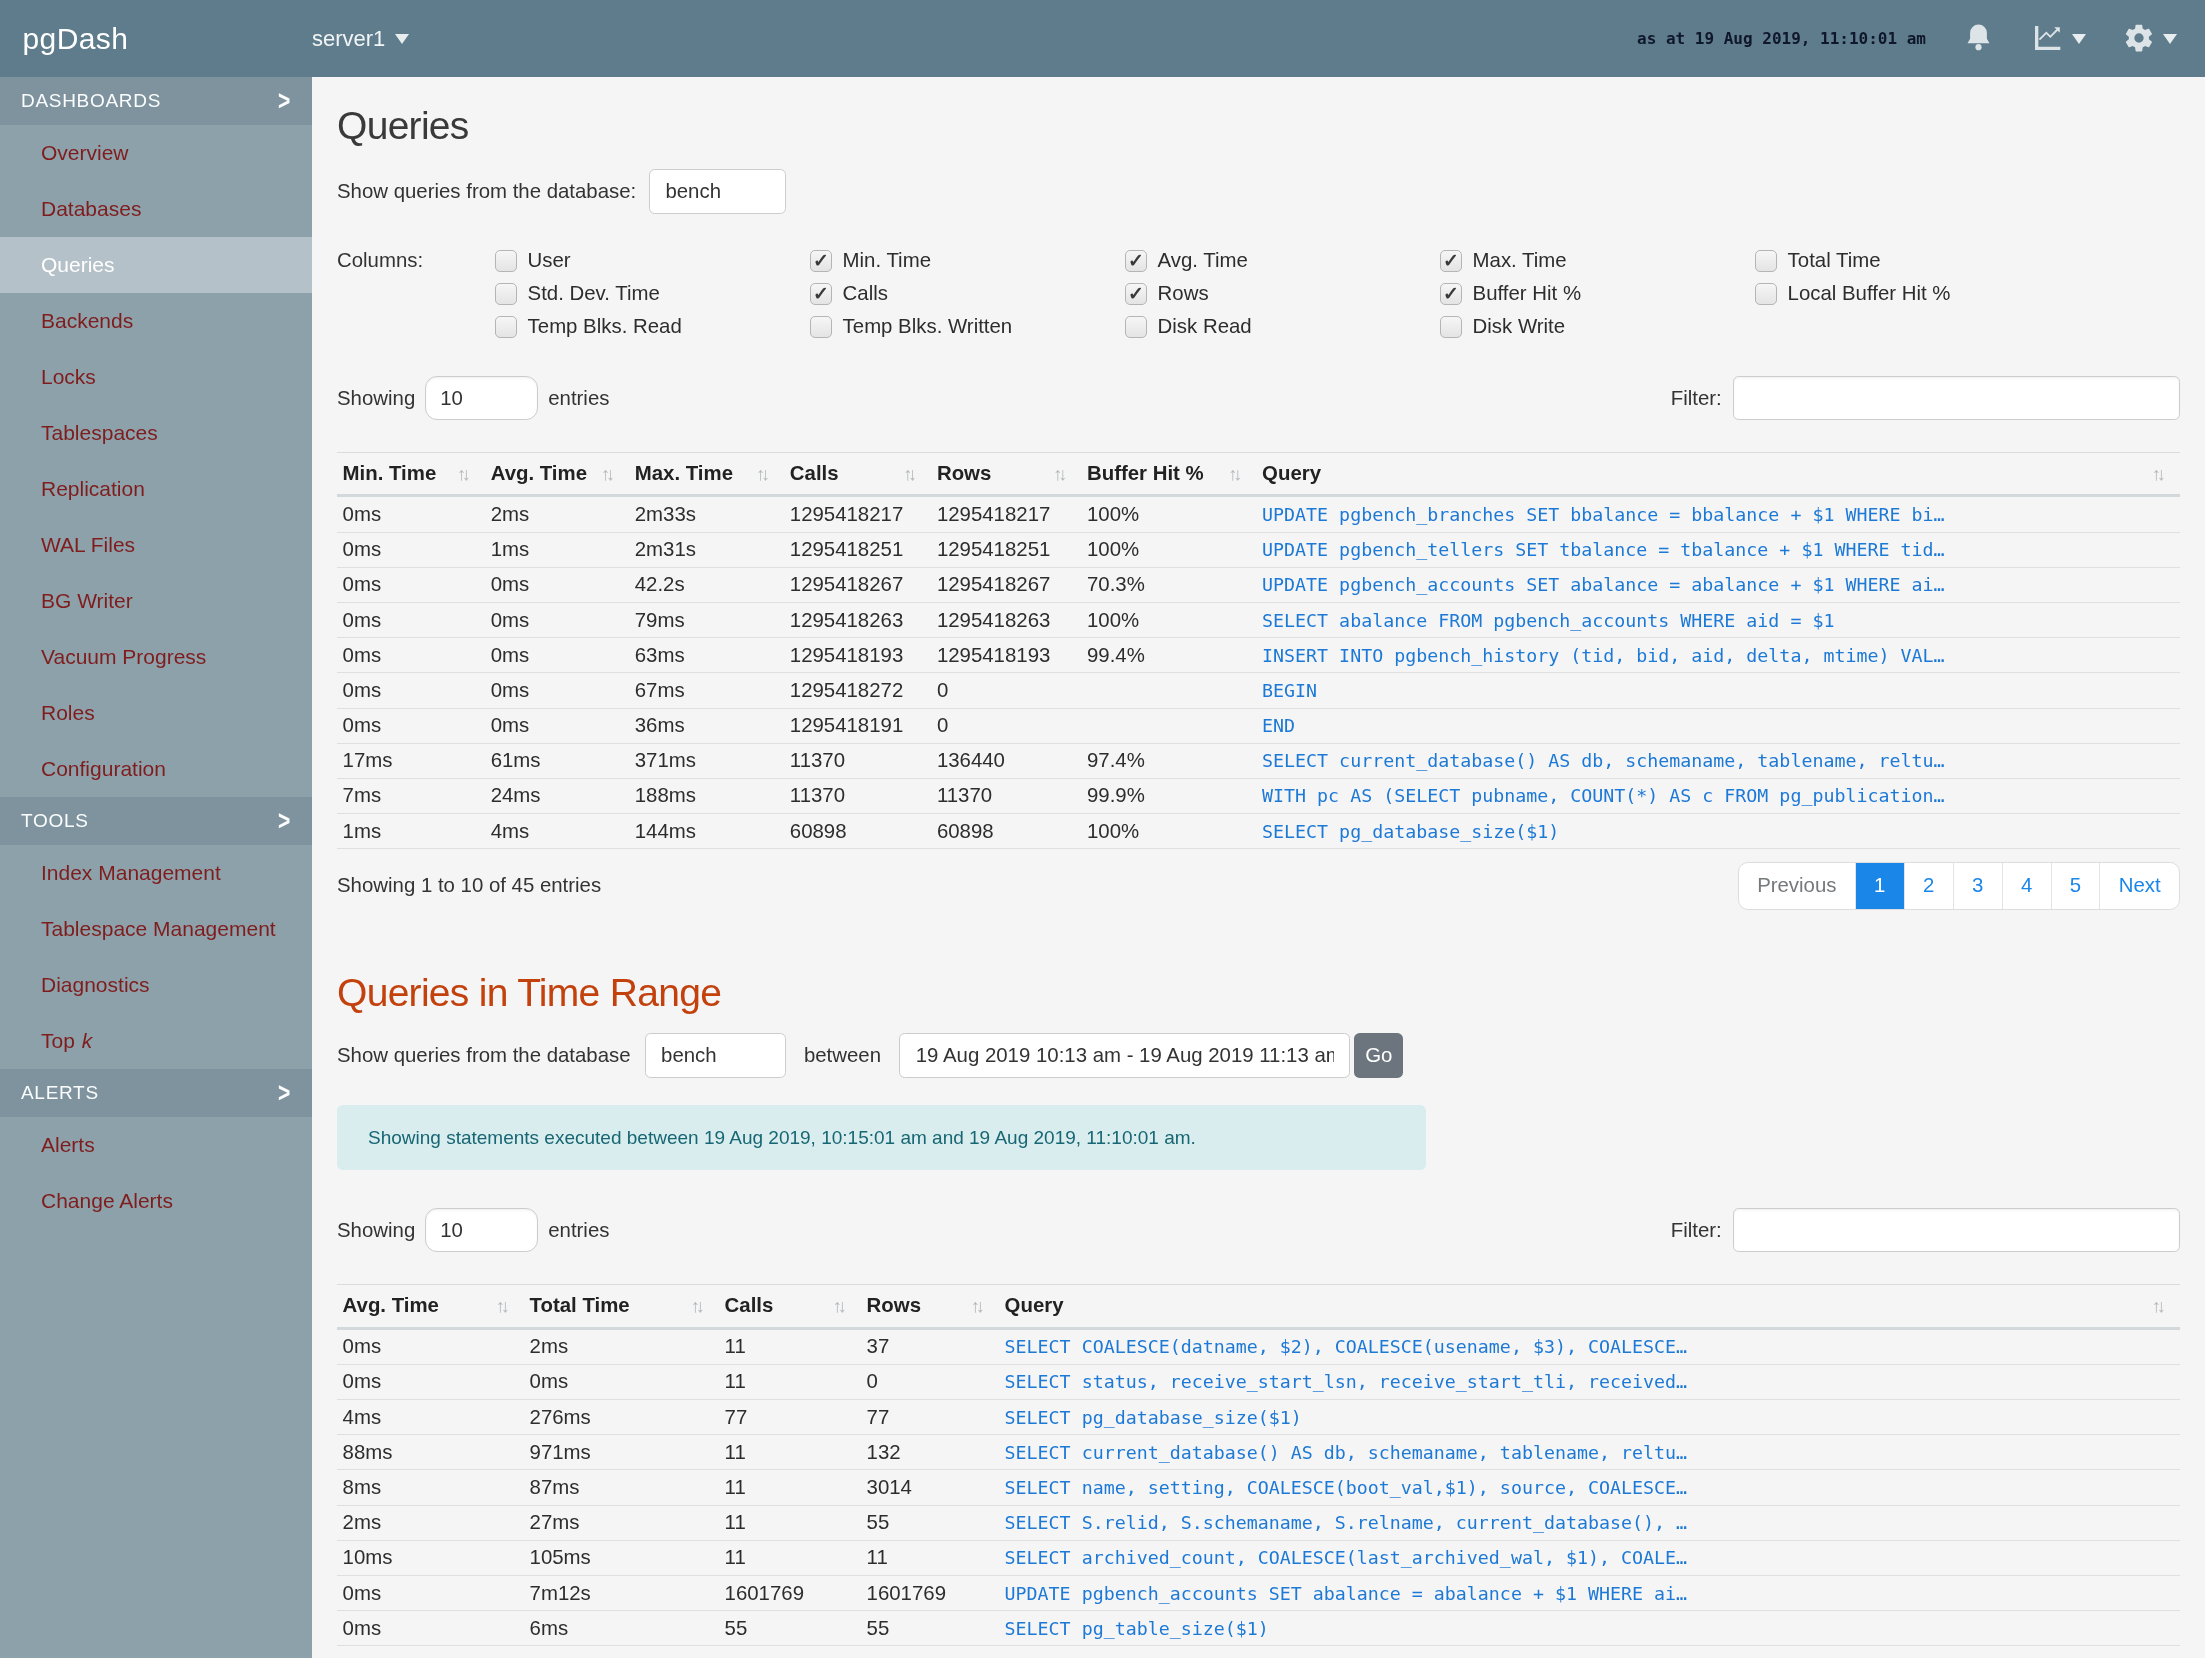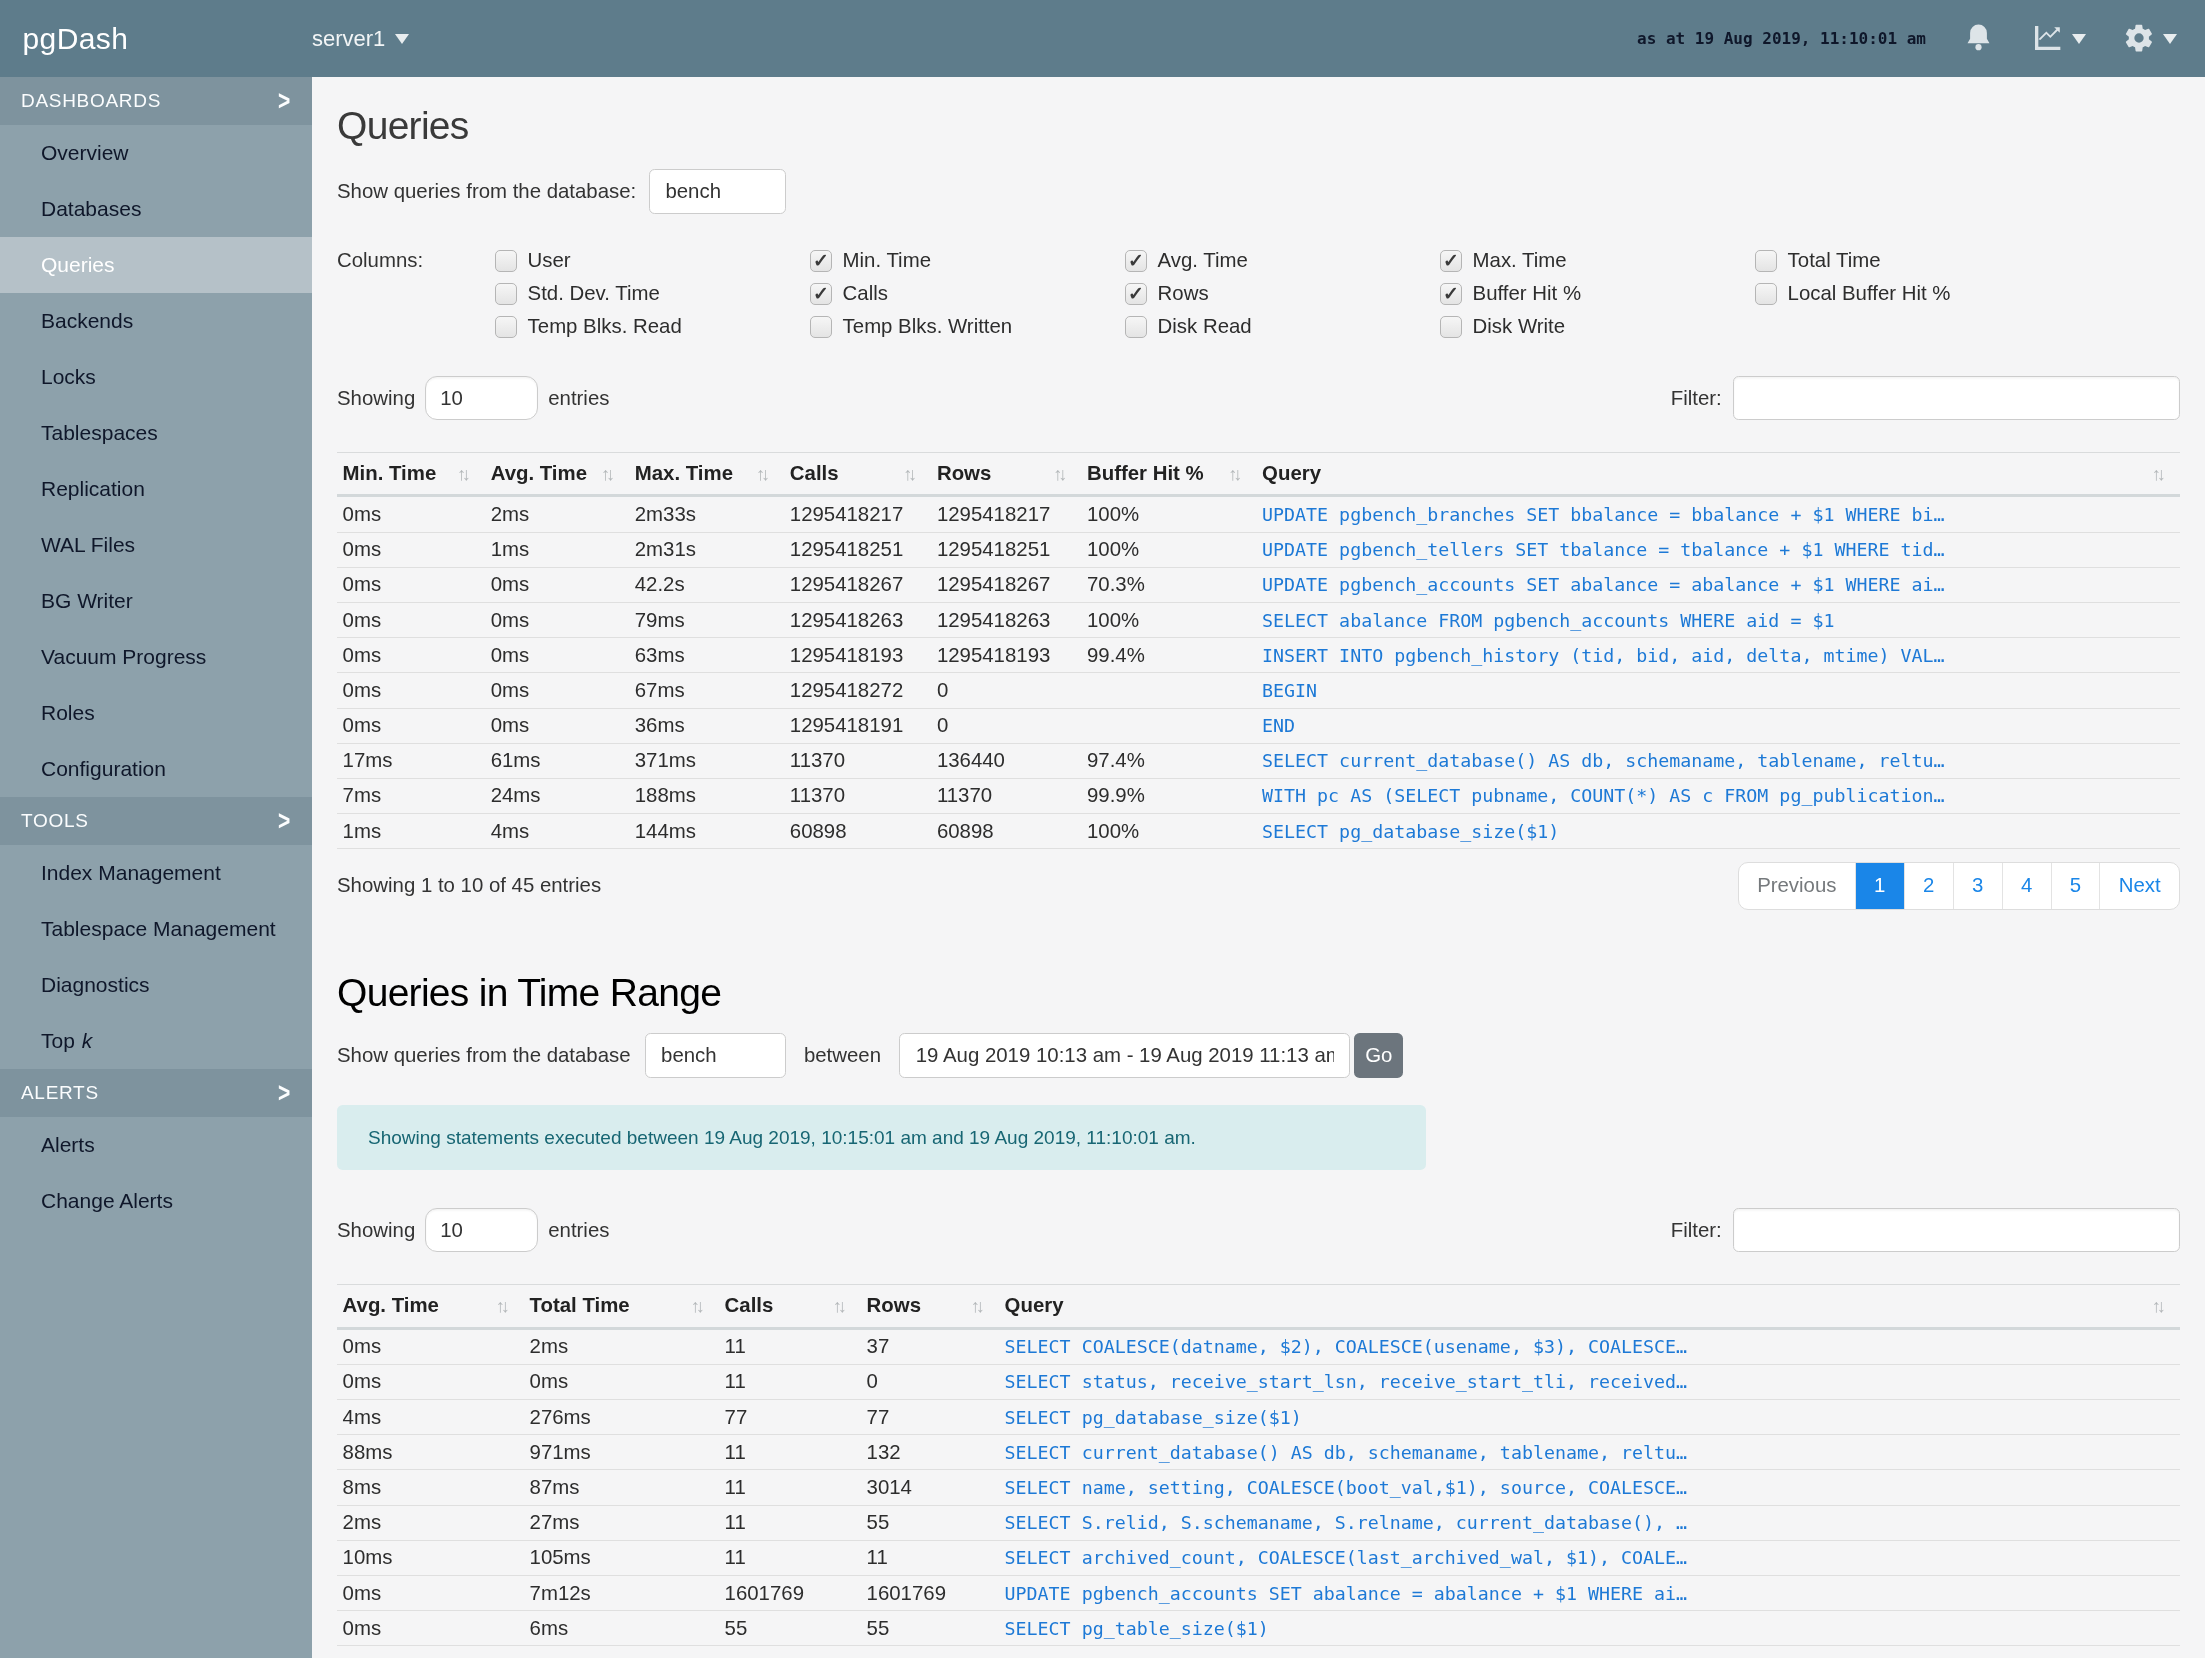--- a/index.html
+++ b/index.html
@@ -17,21 +17,21 @@
   .icon-btn svg { fill:#dde4e8; }
 
   
   .main { display:flex; height:1581px; }
   .sidebar { width:312px; background:#8da1ab; flex-shrink:0; }
   .content { flex:1; padding:0 25px 0 25px; overflow:hidden; }
 
   
   .nav-section-header { height:48px; background:#7e939e; color:#fbfdfe; display:flex; align-items:center; justify-content:space-between; padding:0 21px; font-size:19px; letter-spacing:0.7px; cursor:pointer; }
   .nav-chevron { font-size:21px; font-weight:bold; transform:scaleY(1.3); }
-  .nav-item { height:56px; display:flex; align-items:center; padding-left:41px; font-size:21px; color:#0f172a; cursor:pointer; }
+  .nav-item { height:56px; display:flex; align-items:center; padding-left:41px; font-size:21px; color:#7f1d1d; cursor:pointer; }
   .nav-item.active { background:#b5c1c8; color:#ffffff; }
   .nav-item i { font-style:italic; margin-left:7px; }
 
   
   h1 { font-size:39px; font-weight:400; color:#3a3a3a; margin-top:27px; letter-spacing:-0.7px; }
   .db-row { margin-top:21px; display:flex; align-items:center; font-size:20.4px; color:#333; }
   .box-input { background:#fff; border:0.7px solid #ccc; border-radius:5.6px; height:45px; display:flex; align-items:center; padding:0 15.5px; font-size:20.4px; color:#333; }
   .db-row .box-input { margin-left:12.7px; width:137px; }
 
   .columns-row { margin-top:35px; display:flex; font-size:20.4px; }
@@ -54,21 +54,21 @@
   .sort-icon { color:#b3b7b9; font-size:18.3px; letter-spacing:-4.2px; margin-right:12.7px; white-space:nowrap; }
   td { font-size:20.4px; color:#2d2d2d; border-bottom:1.4px solid #dfdfdf; padding:5.6px 5.6px; height:32px; white-space:nowrap; overflow:hidden; }
   td.q { font-family:"DejaVu Sans Mono", monospace; font-size:18.3px; color:#1d79d6; cursor:pointer; }
 
   .footer-row { margin-top:12.7px; display:flex; align-items:center; justify-content:space-between; font-size:20.4px; color:#333; }
   .pager { display:inline-flex; border:0.7px solid #ddd; border-radius:10px; overflow:hidden; background:#fff; }
   .page-btn { min-width:45px; padding:0 18.3px; height:46px; display:flex; align-items:center; justify-content:center; font-size:20.4px; color:#1a86e8; border-left:0.7px solid #e3e3e3; cursor:pointer; }
   .page-btn:first-child { border-left:none; color:#75797c; }
   .page-btn.active { background:#1a86e8; color:#fff; }
 
-  h2 { font-size:39px; font-weight:400; color:#000000; margin-top:61px; letter-spacing:-0.7px; }
+  h2 { font-size:39px; font-weight:400; color:#c2410c; margin-top:61px; letter-spacing:-0.7px; }
   .range-row { margin-top:18.3px; display:flex; align-items:center; font-size:20.4px; color:#333; }
   .range-row .db-box { margin-left:14px; width:141px; }
   .between-label { margin:0 18.3px; }
   .range-box { width:451px; }
   .range-box input { border:none; width:100%; font-size:20.4px; color:#333; font-family:"Liberation Sans",sans-serif; outline:none; background:transparent; }
   .go-btn { margin-left:4px; width:49px; height:45px; background:#6c757d; color:#fff; font-size:20.4px; border:none; border-radius:5.6px; cursor:pointer; }
 
   .alert { margin-top:27px; width:1089px; height:65px; background:#d9edee; border-radius:5.6px; display:flex; align-items:center; padding-left:31px; font-size:19px; color:#176673; }
 </style>
 </head>

